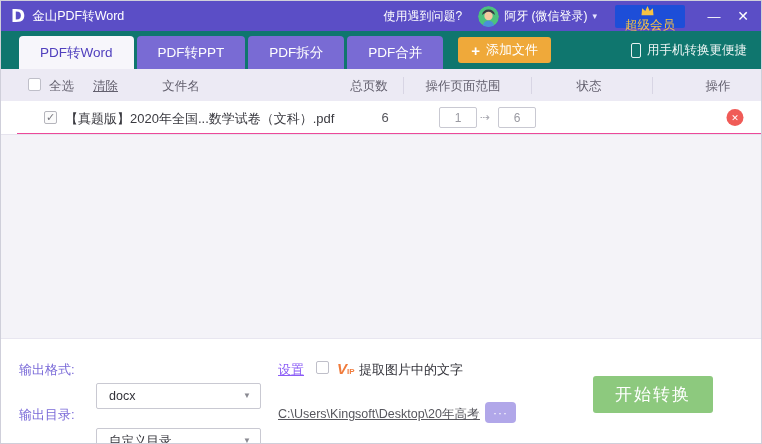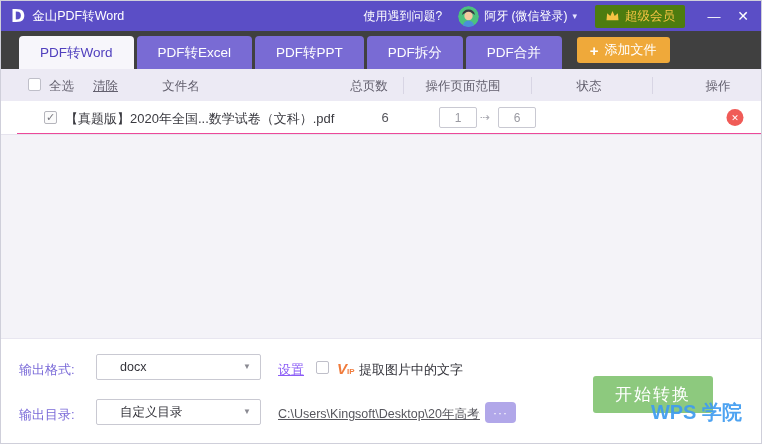--- a/index.html
+++ b/index.html
@@ -9,28 +9,28 @@
 
   
   .titlebar { position:absolute; top:0; left:0; width:100%; height:30px; background:#5B4EC6; display:flex; align-items:center; color:#fff; }
   .logo { margin-left:10px; font-weight:800; font-size:17px; line-height:18px; color:#fff; font-family:"DejaVu Sans",sans-serif; }
   .app-title { margin-left:7px; font-size:12.5px; }
   .tb-spacer { flex:1; }
   .help-link { font-size:12px; color:#fff; margin-right:16px; cursor:pointer; }
   .avatar { width:21px; height:21px; border-radius:50%; overflow:hidden; margin-right:5px; flex:none; }
   .user-name { font-size:12px; margin-right:5px; }
   .user-caret { font-size:9px; color:#e8e5ff; margin-right:18px; }
-  .vip-btn { background:#4d7c0f; height:23px; display:flex; align-items:center; padding:0 10px; border-radius:2px; cursor:pointer; }
+  .vip-btn { background:#1d4ed8; height:23px; display:flex; align-items:center; padding:0 10px; border-radius:2px; cursor:pointer;flex-direction:column; }
   .vip-btn .crown { margin-right:5px; display:flex; }
   .vip-label { color:#F6C344; font-size:12.5px; }
   .win-min { margin-left:20px; font-size:13px; width:18px; text-align:center; cursor:pointer; }
   .win-close { margin:0 8px 0 10px; font-size:14px; width:20px; text-align:center; cursor:pointer; }
 
   
-  .tabbar { position:absolute; top:30px; left:0; width:100%; height:38px; background:#404040; display:flex; align-items:flex-end; padding-left:18px; }
+  .tabbar { position:absolute; top:30px; left:0; width:100%; height:38px; background:#0f766e; display:flex; align-items:flex-end; padding-left:18px; }
   .tab { height:33px; line-height:33px; padding:0 21px; font-size:13.5px; color:#fff; background:#796BD4; border-radius:4px 4px 0 0; margin-right:3px; cursor:pointer; white-space:nowrap; }
   .tab.active { background:#F7F6FB; color:#5040BE; }
   .add-file-btn { align-self:center; margin-left:12px; height:26px; background:#EFA93A; border:none; border-radius:3px; color:#fff; font-size:13px; padding:0 13px; cursor:pointer; display:flex; align-items:center; font-family:inherit; }
   .add-file-btn .plus { font-size:15px; margin-right:6px; font-weight:bold; }
   .phone-tip { margin-left:auto; margin-right:14px; align-self:center; display:flex; align-items:center; color:rgba(255,255,255,.93); font-size:12.5px; }
   .phone-icon { width:10px; height:15px; border:1px solid rgba(255,255,255,.9); border-radius:2px; margin-right:6px; }
 
   
   .list-header { position:absolute; top:68px; left:0; width:100%; height:32px; background:#ECEAF4; font-size:12.5px; color:#63606E; }
   .list-header .cell, .file-row .cell { position:absolute; top:9px; }
@@ -55,21 +55,21 @@
   .range-to { left:481px; }
   .range-arrow { position:absolute; left:463px; top:9px; font-size:12px; color:#ABABB3; }
   .delete-btn { position:absolute; left:718px; transform:translateX(-50%); top:8px; width:17px; height:17px; border-radius:50%; background:#F05B57; color:#fff; font-size:9px; font-weight:bold; display:flex; align-items:center; justify-content:center; cursor:pointer; }
 
   
   .list-area { position:absolute; top:133px; left:0; width:100%; height:204px; background:#F4F3F8; border-top:1px solid #E6E4EE; }
 
   
   .bottom-panel { position:absolute; top:337px; left:0; width:100%; height:107px; background:#fff; border-top:1px solid #E8E6F0; }
   .opt-label { position:absolute; left:18px; font-size:13px; color:#7A6AD8; }
-  .select-box { position:absolute; left:95px; width:165px; height:26px; border:1px solid #C9C9D2; border-radius:2px; background:#fff; font-size:12.5px; color:#33333A; line-height:24px; padding-left:23px; cursor:pointer; }
+  .select-box { position:absolute; left:95px; width:165px; height:26px; border:1px solid #C9C9D2; border-radius:2px; background:#fff; font-size:12.5px; color:#33333A; line-height:24px; padding-left:12px; cursor:pointer;margin-top:29px; }
   .select-box .caret { position:absolute; right:9px; top:0; font-size:8px; color:#8A8A92; }
   .settings-link { position:absolute; left:277px; font-size:13px; color:#8b5cf6; text-decoration:underline; cursor:pointer; }
   .ocr-chk { left:315px; }
   .vip-mark { position:absolute; left:336px; font-style:italic; font-weight:bold; color:#F07B3C; font-size:15px; line-height:17px; }
   .vip-mark .ip { font-size:8px; font-style:normal; }
   .ocr-label { position:absolute; left:358px; font-size:13px; color:#33333A; }
   .dir-path { position:absolute; left:277px; max-width:202px; overflow:hidden; white-space:nowrap; font-size:12.5px; color:#57575E; text-decoration:underline; cursor:pointer; }
   .more-btn { position:absolute; left:484px; width:31px; height:21px; background:#B1A7E9; border:none; border-radius:4px; color:#fff; font-size:12px; letter-spacing:1px; cursor:pointer; line-height:18px; }
   .convert-btn { position:absolute; left:592px; top:375px; width:120px; height:37px; background:#8DC97E; border:none; border-radius:3px; color:#fff; font-size:17px; letter-spacing:2px; cursor:pointer; font-family:inherit; }
   .watermark { position:absolute; right:19px; bottom:17px; font-size:20px; font-weight:bold; color:rgba(63,155,240,.92); z-index:5; pointer-events:none; }
@@ -101,28 +101,31 @@
         </svg>
       </span>
       <span class="vip-label">超级会员</span>
     </div>
     <span class="win-min">—</span>
     <span class="win-close">✕</span>
   </div>
 
   <div class="tabbar">
     <div class="tab active">PDF转Word</div>
-    <div class="tab">PDF转Excel</div>
     <div class="tab">PDF转PPT</div>
     <div class="tab">PDF拆分</div>
     <div class="tab">PDF合并</div>
     <button class="add-file-btn">
       <span class="plus">+</span>
       <span>添加文件</span>
     </button>
+    <div class="phone-tip">
+      <span class="phone-icon"></span>
+      <span>用手机转换更便捷</span>
+    </div>
   </div>
 
   <div class="list-header">
     <span class="chk" style="left:27px; top:9px;"></span>
     <span class="cell hdr-selectall">全选</span>
     <span class="cell hdr-clear">清除</span>
     <span class="cell hdr-filename">文件名</span>
     <span class="cell hdr-pages">总页数</span>
     <span class="cell hdr-range">操作页面范围</span>
     <span class="cell hdr-status">状态</span>
@@ -161,15 +164,14 @@
 
   <span class="opt-label" style="top:405px;">输出目录:</span>
   <div class="select-box" style="top:398px;">
     <span>自定义目录</span>
     <span class="caret" style="line-height:24px;">▼</span>
   </div>
   <span class="dir-path" style="top:405px;">C:\Users\Kingsoft\Desktop\20年高考数学</span>
   <button class="more-btn" style="top:401px;">···</button>
 
   <button class="convert-btn">开始转换</button>
-  <span class="watermark">WPS 学院</span>
 
 </div>
 
 </body></html>

